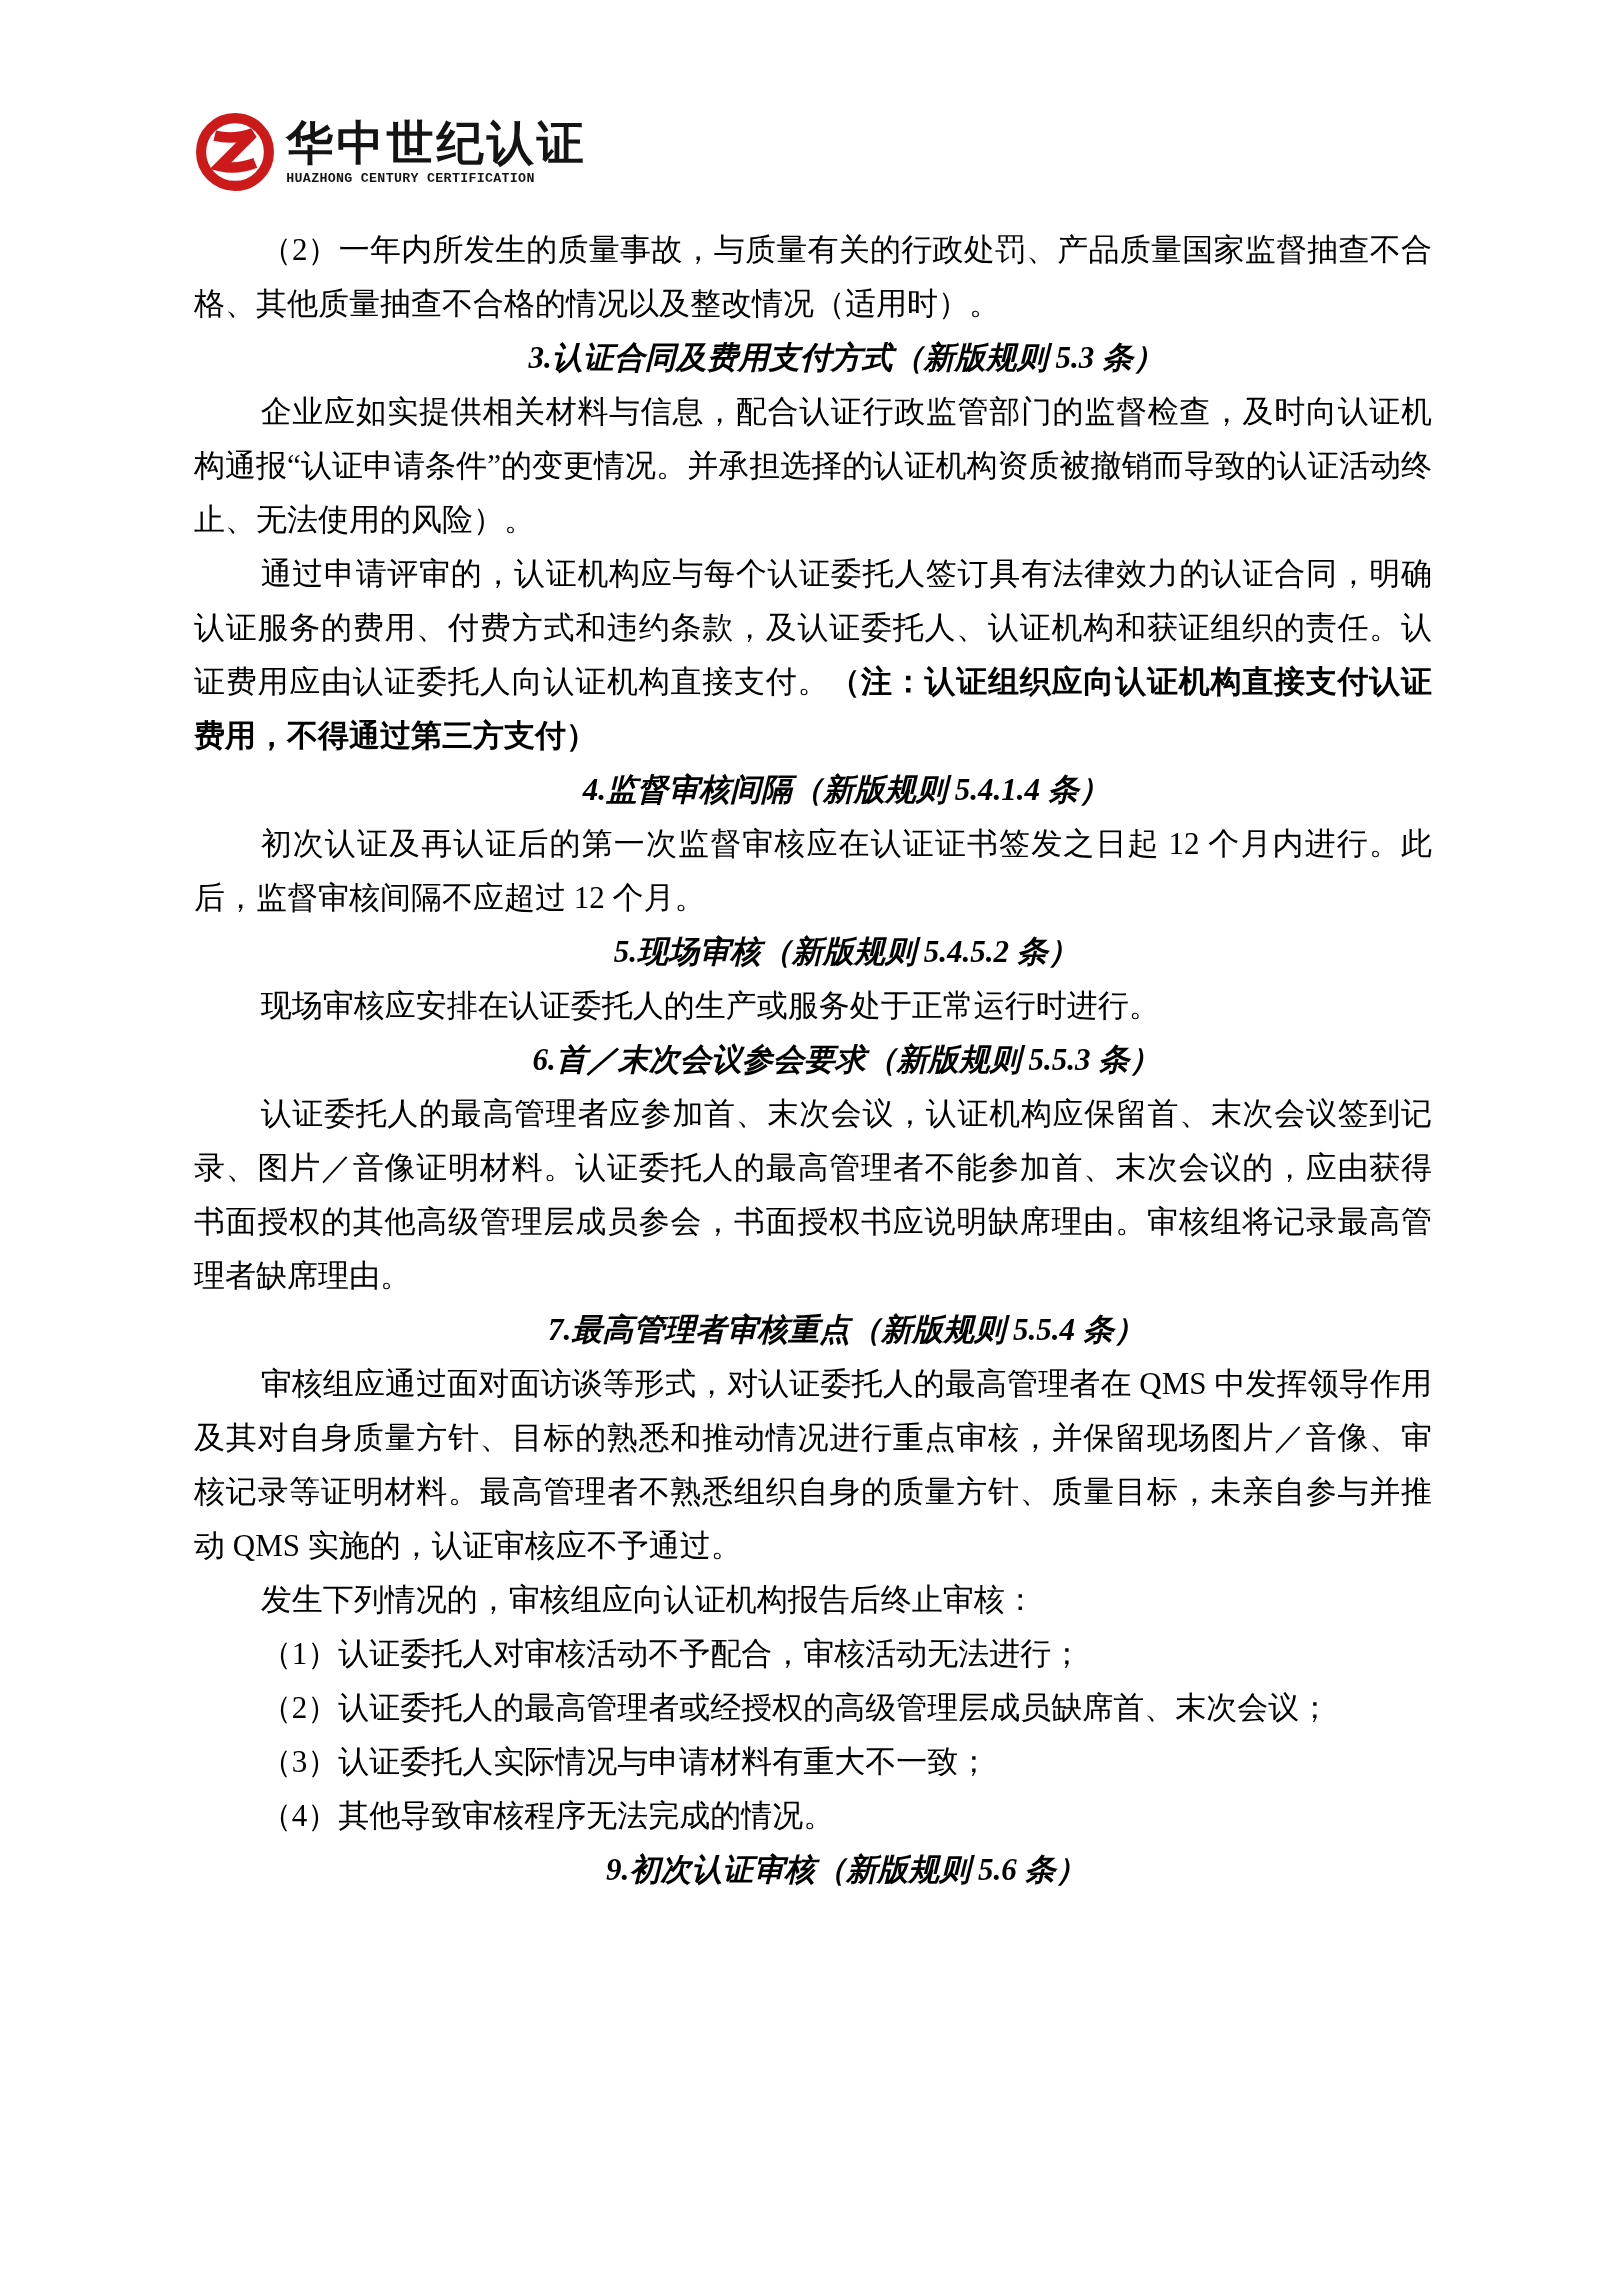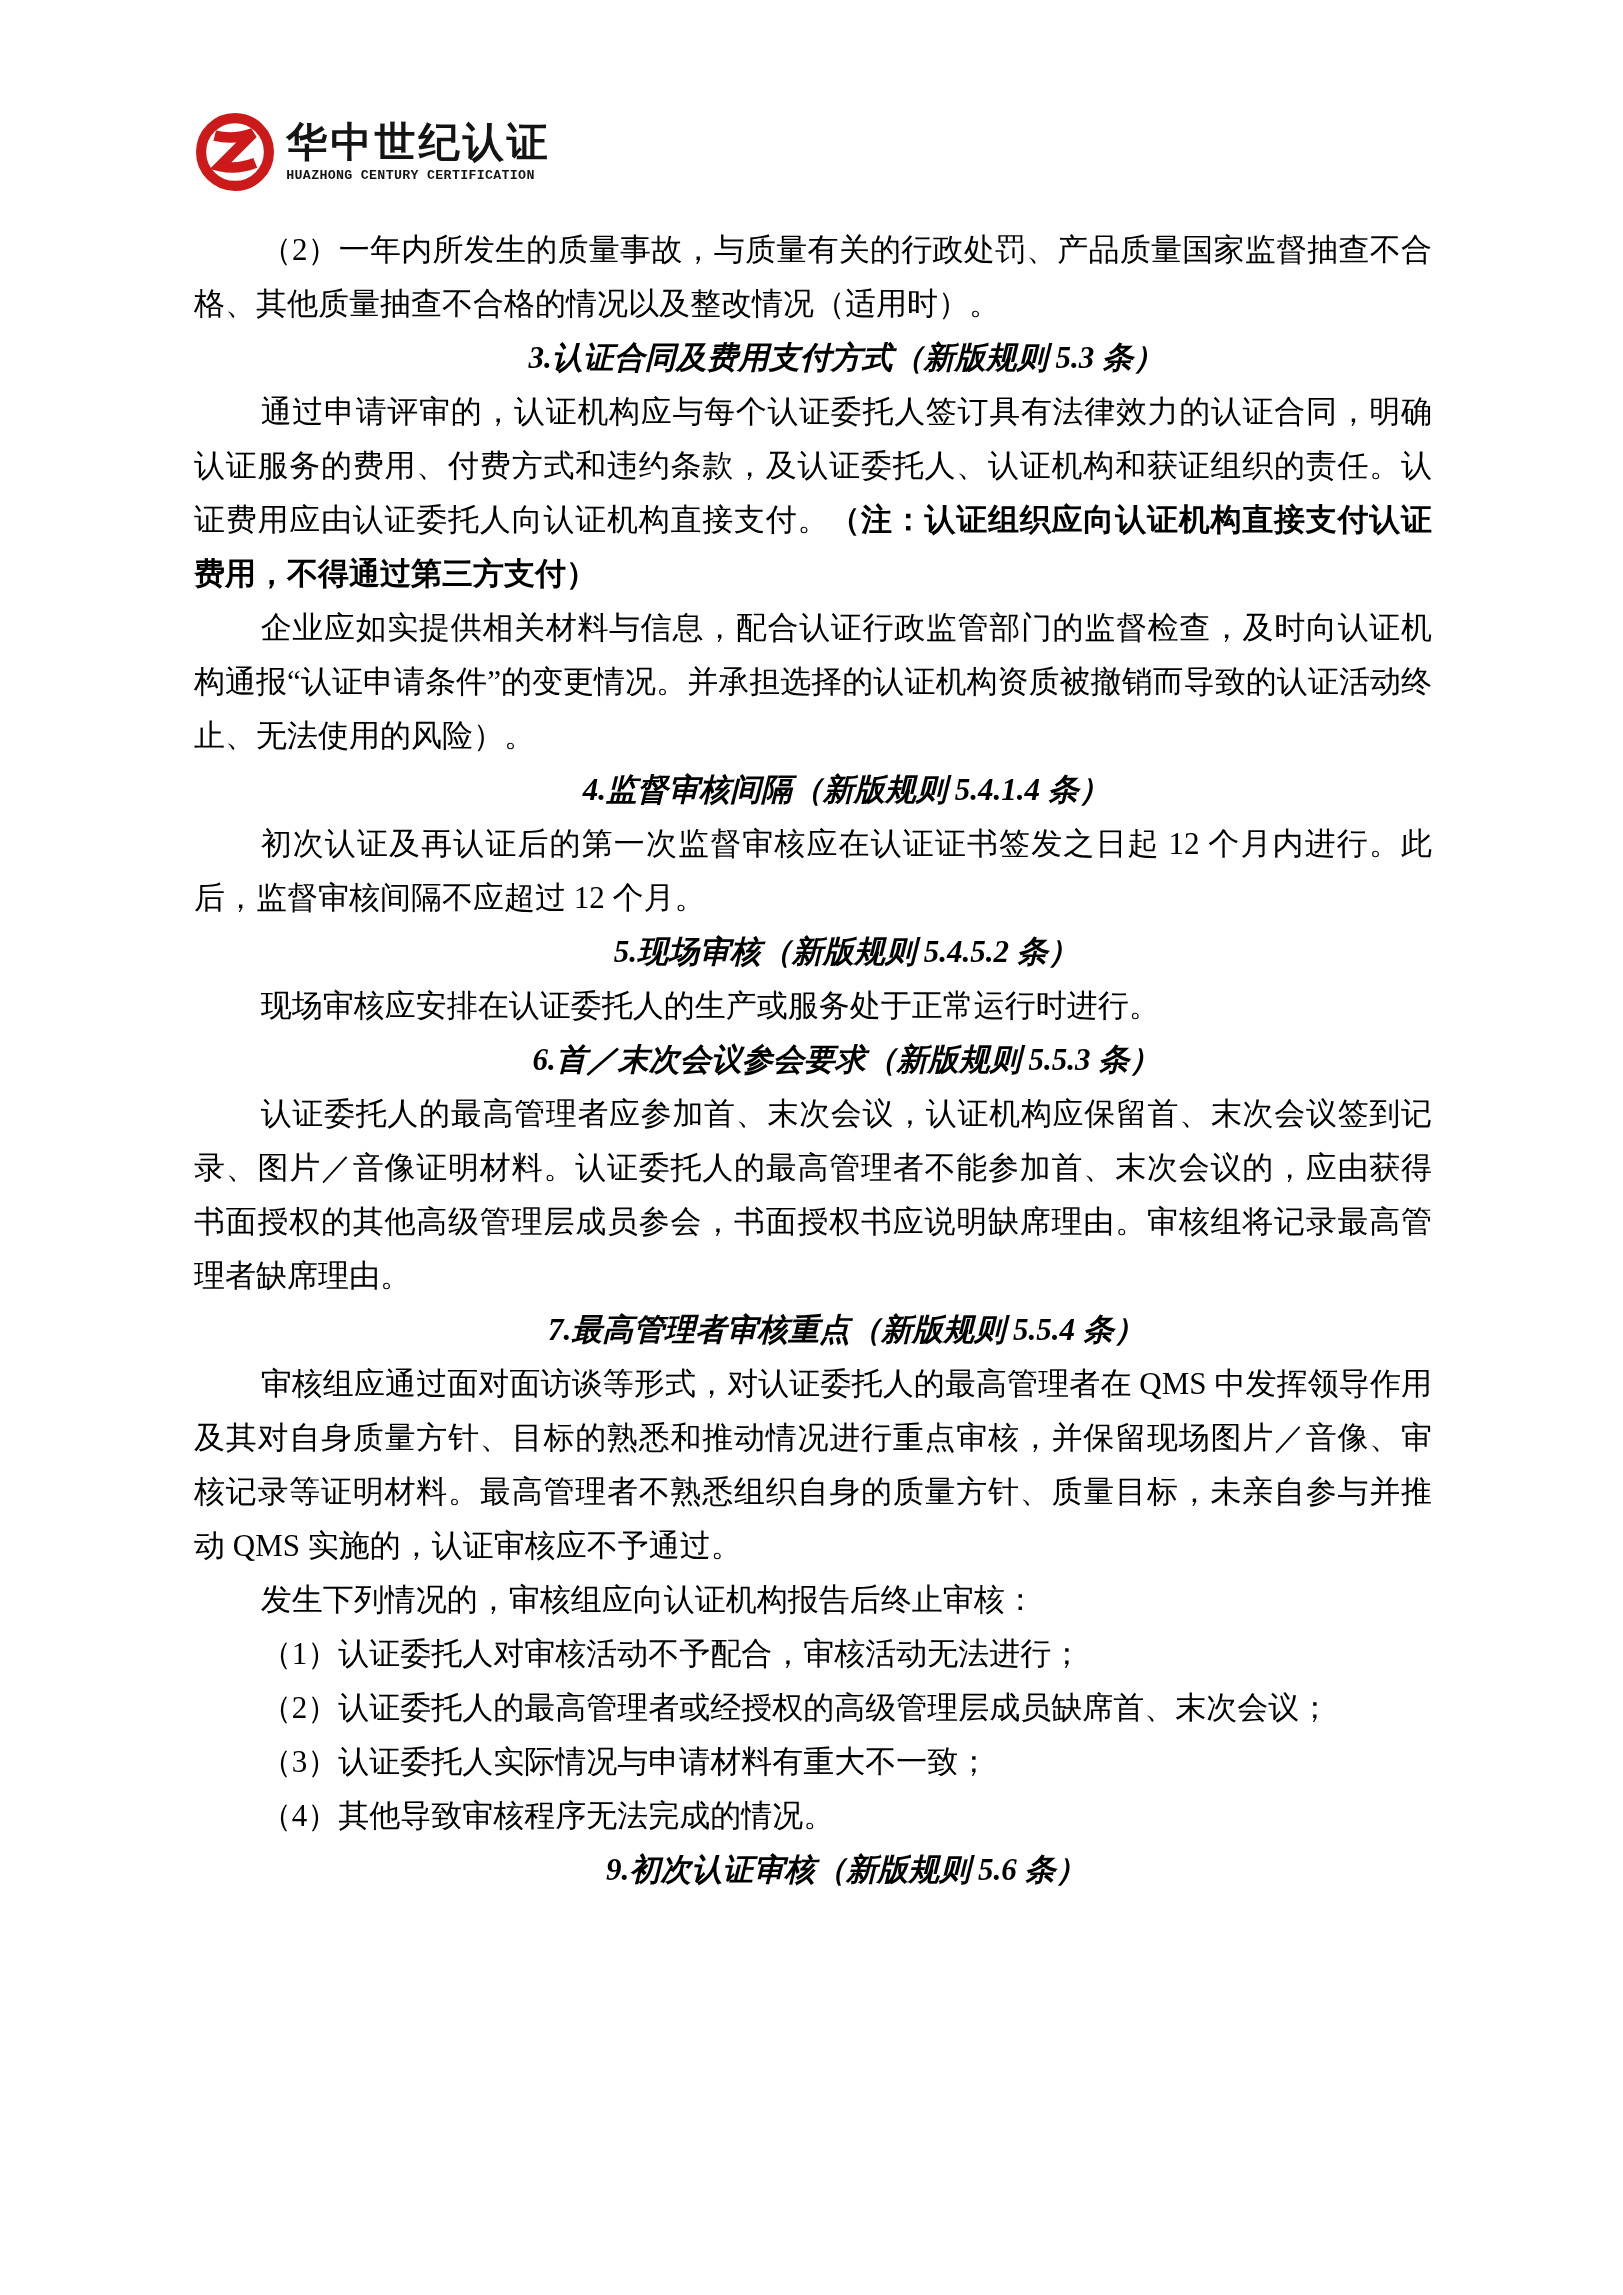--- a/index.html
+++ b/index.html
@@ -35,21 +35,21 @@
   }
   .logo-mark svg { width: 100%; height: 100%; display: block; }
   .logo-text {
     display: flex;
     flex-direction: column;
     justify-content: center;
   }
   .logo-zh {
     font-family: "Liberation Sans", "DejaVu Sans", sans-serif;
     font-weight: bold;
-    font-size: 41px;
+    font-size: 47px;
     line-height: 1;
     letter-spacing: 3.1px;
     color: #141414;
     white-space: nowrap;
   }
   .logo-en {
     font-family: Liberation Mono, monospace;
     font-weight: bold;
     font-size: 13.3px;
     line-height: 1;
@@ -97,22 +97,22 @@
     </span>
     <span class="logo-text">
       <span class="logo-zh">华中世纪认证</span>
       <span class="logo-en">HUAZHONG CENTURY CERTIFICATION</span>
     </span>
   </header>
 
   <main class="doc-body" id="doc-body">
       <p class="block paragraph"><span class="run">（2）一年内所发生的质量事故，与质量有关的行政处罚、产品质量国家监督抽查不合格、其他质量抽查不合格的情况以及整改情况（适用时）。</span></p>
       <p class="block heading"><span class="run bold">3.认证合同及费用支付方式（新版规则 5.3 条）</span></p>
+      <p class="block paragraph"><span class="run">企业应如实提供相关材料与信息，配合认证行政监管部门的监督检查，及时向认证机构通报“认证申请条件”的变更情况。并承担选择的认证机构资质被撤销而导致的认证活动终止、无法使用的风险）。</span></p>
       <p class="block paragraph"><span class="run">通过申请评审的，认证机构应与每个认证委托人签订具有法律效力的认证合同，明确认证服务的费用、付费方式和违约条款，及认证委托人、认证机构和获证组织的责任。认证费用应由认证委托人向认证机构直接支付。</span><span class="run bold">（注：认证组织应向认证机构直接支付认证费用，不得通过第三方支付）</span></p>
-      <p class="block paragraph"><span class="run">企业应如实提供相关材料与信息，配合认证行政监管部门的监督检查，及时向认证机构通报“认证申请条件”的变更情况。并承担选择的认证机构资质被撤销而导致的认证活动终止、无法使用的风险）。</span></p>
       <p class="block heading"><span class="run bold">4.监督审核间隔（新版规则 5.4.1.4 条）</span></p>
       <p class="block paragraph"><span class="run">初次认证及再认证后的第一次监督审核应在认证证书签发之日起 12 个月内进行。此后，监督审核间隔不应超过 12 个月。</span></p>
       <p class="block heading"><span class="run bold">5.现场审核（新版规则 5.4.5.2 条）</span></p>
       <p class="block paragraph"><span class="run">现场审核应安排在认证委托人的生产或服务处于正常运行时进行。</span></p>
       <p class="block heading"><span class="run bold">6.首／末次会议参会要求（新版规则 5.5.3 条）</span></p>
       <p class="block paragraph"><span class="run">认证委托人的最高管理者应参加首、末次会议，认证机构应保留首、末次会议签到记录、图片／音像证明材料。认证委托人的最高管理者不能参加首、末次会议的，应由获得书面授权的其他高级管理层成员参会，书面授权书应说明缺席理由。审核组将记录最高管理者缺席理由。</span></p>
       <p class="block heading"><span class="run bold">7.最高管理者审核重点（新版规则 5.5.4 条）</span></p>
       <p class="block paragraph"><span class="run">审核组应通过面对面访谈等形式，对认证委托人的最高管理者在 QMS 中发挥领导作用及其对自身质量方针、目标的熟悉和推动情况进行重点审核，并保留现场图片／音像、审核记录等证明材料。最高管理者不熟悉组织自身的质量方针、质量目标，未亲自参与并推动 QMS 实施的，认证审核应不予通过。</span></p>
       <p class="block paragraph"><span class="run">发生下列情况的，审核组应向认证机构报告后终止审核：</span></p>
       <p class="block paragraph"><span class="run">（1）认证委托人对审核活动不予配合，审核活动无法进行；</span></p>

